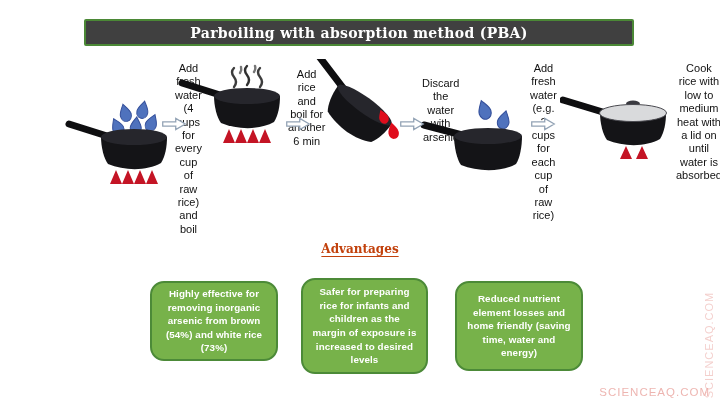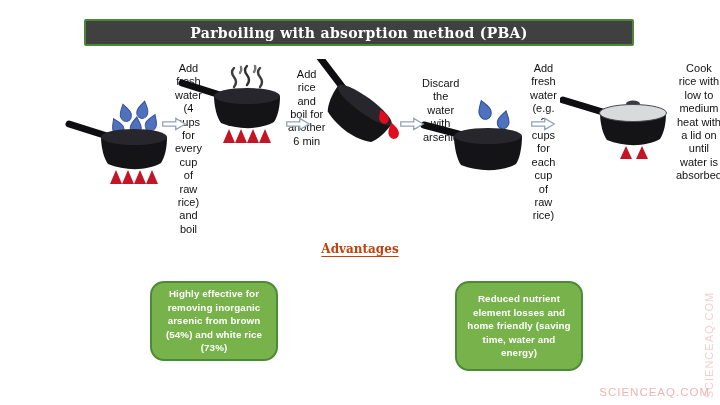--- a/index.html
+++ b/index.html
@@ -137,20 +137,23 @@
     <path d="M2,5.5 H17 V1.5 L28,8 L17,14.5 V10.5 H2 Z" fill="#ffffff" stroke="#93a3b5" stroke-width="1.5"></path>
   </svg>
 
   <div class="adv-heading">
     <span>Advantages</span>
   </div>
 
   <div class="adv-box" style="left:150px;top:281px;width:128px;height:80px;">
     <span>Highly effective for removing inorganic arsenic from brown (54%) and white rice (73%)</span>
   </div>
+  <div class="adv-box" style="left:301px;top:278px;width:127px;height:96px;">
+    <span>Safer for preparing rice for infants and children as the margin of exposure is increased to desired levels</span>
+  </div>
   <div class="adv-box" style="left:455px;top:281px;width:128px;height:90px;">
     <span>Reduced nutrient element losses and home friendly (saving time, water and energy)</span>
   </div>
 
   <div class="wm-bottom">SCIENCEAQ.COM</div>
   <div class="wm-side">SCIENCEAQ.COM</div>
 
 </div>
 
 </body></html>

